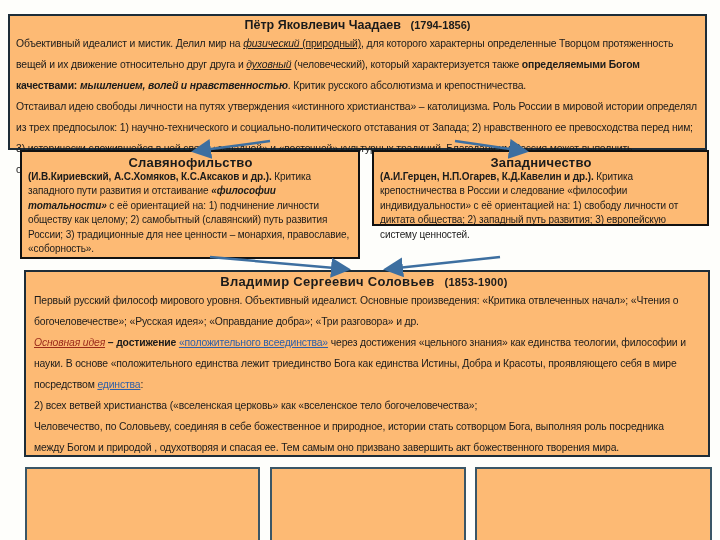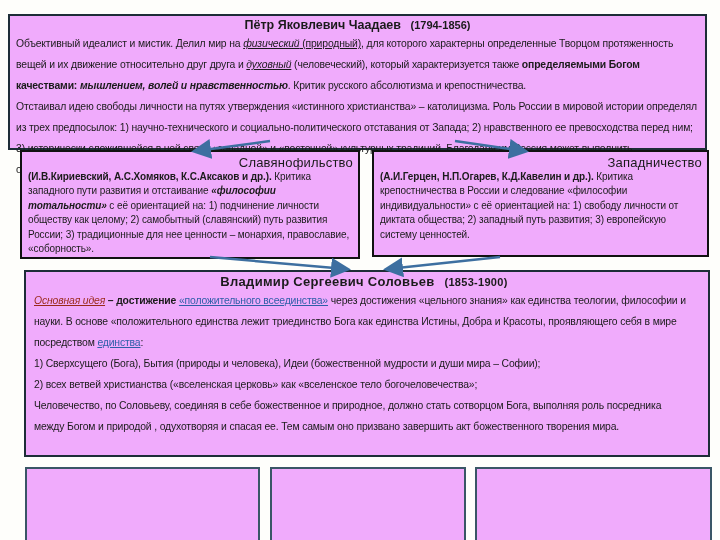--- a/index.html
+++ b/index.html
@@ -3,34 +3,34 @@
 <meta charset="utf-8">
 <style>
   html, body { margin:0; padding:0; }
   body {
     width:720px; height:540px; position:relative; overflow:hidden;
     background:#fefefb;
     font-family:"Liberation Sans", sans-serif;
     color:#1b1b1b;
   }
   .box {
-    position:absolute; box-sizing:border-box; background:#f0abfc;
+    position:absolute; box-sizing:border-box; background:#fdba74;
   }
   .box-dark { border:2px solid #1e2d38; }
   .box-black { border:2px solid #111111; }
   .box-teal { border:2px solid #3a5666; }
   .title {
     text-align:center; font-weight:bold; font-size:12.5px; line-height:15px;
   }
   .title .years { font-size:11px; font-weight:bold; margin-left:6px; }
   .body-text {
     font-size:10.4px; line-height:21px; letter-spacing:-0.15px;
   }
   .mid-title {
-    text-align:right; font-weight:normal; font-size:13px; line-height:15px; letter-spacing:0.2px;
+    text-align:center; font-weight:bold; font-size:13px; line-height:15px; letter-spacing:0.2px;
   }
   .mid-text { font-size:10px; line-height:14.4px; letter-spacing:-0.1px; }
   .b { font-weight:bold; }
   .bi { font-weight:bold; font-style:italic; }
   .iu { font-style:italic; text-decoration:underline; }
   .link { color:#2e5fa8; text-decoration:underline;text-align:center; }
   .link-red { color:#9b2a1a; font-style:italic; text-decoration:underline;margin-top:6px; }
   svg.arrows { position:absolute; left:0; top:0; pointer-events:none; }
 </style>
 </head>
@@ -47,38 +47,38 @@
   <div class="body-text">Отстаивал идею свободы личности на путях утверждения «истинного христианства» – католицизма. Роль России в мировой истории определял из трех предпосылок: 1) научно-технического и социально-политического отставания от Запада; 2) нравственного ее превосходства перед ним; 3) исторически сложившейся в ней связи «западной» и «восточной» культурных традиций. Благодаря им Россия может выполнить объединительную функцию, став «совестным» судом человечества.</div>
 </div>
 
 <div class="box box-black" style="left:20px; top:150px; width:340px; height:109px; padding:3px 5px 0 6px;">
   <div class="mid-title">Славянофильство</div>
   <div class="mid-text">
     <span class="b">(И.В.Кириевский, А.С.Хомяков, К.С.Аксаков и др.).</span><span> Критика западного пути развития и отстаивание </span><span class="bi">«философии тотальности»</span><span> с её ориентацией на: 1) подчинение личности обществу как целому; 2) самобытный (славянский) путь развития России; 3) традиционные для нее ценности – монархия, православие, «соборность».</span>
   </div>
 </div>
 
-<div class="box box-black" style="left:372px; top:150px; width:337px; height:107px; padding:3px 5px 0 6px;">
+<div class="box box-black" style="left:372px; top:150px; width:337px; height:76px; padding:3px 5px 0 6px;">
   <div class="mid-title">Западничество</div>
   <div class="mid-text">
     <span class="b">(А.И.Герцен, Н.П.Огарев, К.Д.Кавелин и др.).</span><span> Критика крепостничества в России и следование «философии индивидуальности» с её ориентацией на: 1) свободу личности от диктата общества; 2) западный путь развития; 3) европейскую систему ценностей.</span>
   </div>
 </div>
 
 <div class="box box-dark" style="left:24px; top:270px; width:686px; height:187px; padding:2px 14px 0 8px;">
   <div class="title" style="font-size:13px; letter-spacing:0.3px;">
     <span>Владимир Сергеевич Соловьев</span>
     <span class="years">(1853-1900)</span>
   </div>
+  <div class="body-text">Первый русский философ мирового уровня.  Объективный идеалист. Основные произведения: «Критика отвлеченных начал»; «Чтения о богочеловечестве»; «Русская идея»; «Оправдание добра»; «Три разговора» и др.</div>
   <div class="body-text">
     <span class="link-red">Основная идея</span><span class="b"> – достижение </span><span class="link">«положительного всеединства»</span><span>  через достижения «цельного знания» как единства теологии, философии и науки. В основе «положительного единства лежит триединство Бога как единства Истины, Добра и Красоты, проявляющего себя в мире посредством </span><span class="link">единства</span><span>:</span>
   </div>
-  <div class="body-text">1) Сверхсущего (Бога), Бытия (природы и человека), Идеи (божественной мудрости и души мира – Софии);</div>
   <div class="body-text">2) всех ветвей христианства («вселенская церковь» как «вселенское тело богочеловечества»;</div>
-  <div class="body-text">Человечество, по Соловьеву, соединяя в себе божественное и природное, должно стать сотворцом Бога, выполняя роль посредника между Богом и природой , одухотворяя и спасая ее. Тем самым оно призвано завершить  акт божественного творения мира.</div>
+  <div class="body-text">Человечество, по Соловьеву, соединяя в себе божественное и природное, истории стать сотворцом Бога, выполняя роль посредника между Богом и природой , одухотворяя и спасая ее. Тем самым оно призвано завершить  акт божественного творения мира.</div>
 </div>
 
 <div class="box box-teal" style="left:25px; top:467px; width:235px; height:87px; height:86px;"></div>
 <div class="box box-teal" style="left:270px; top:467px; width:196px; height:86px;"></div>
 <div class="box box-teal" style="left:475px; top:467px; width:237px; height:86px;"></div>
 
 <svg class="arrows" width="720" height="540">
   <defs>
     <marker id="ah" markerWidth="8" markerHeight="8" refX="6" refY="4" orient="auto">
       <path d="M0,0 L8,4 L0,8 Z" fill="#3d6fa0"></path>

